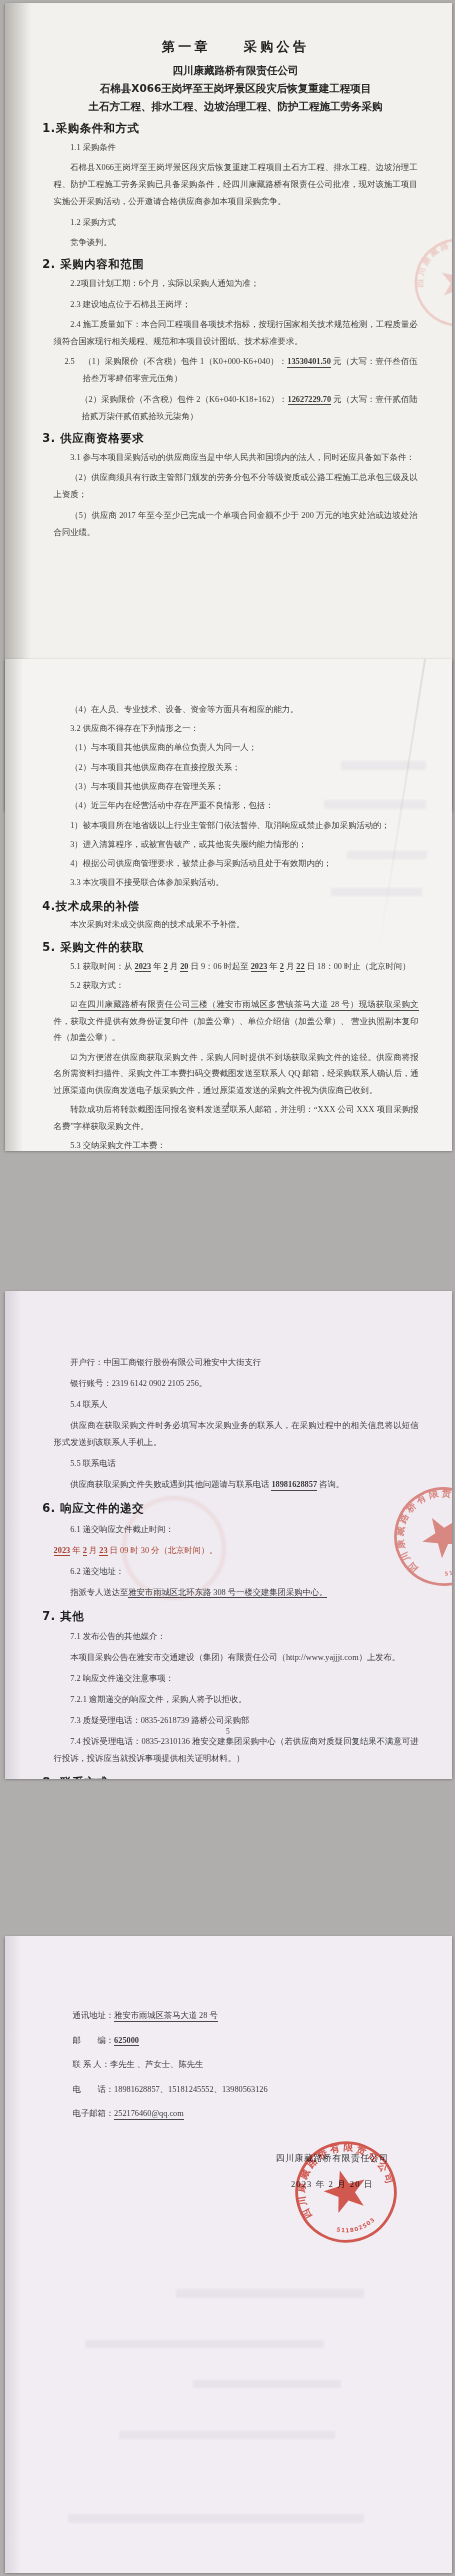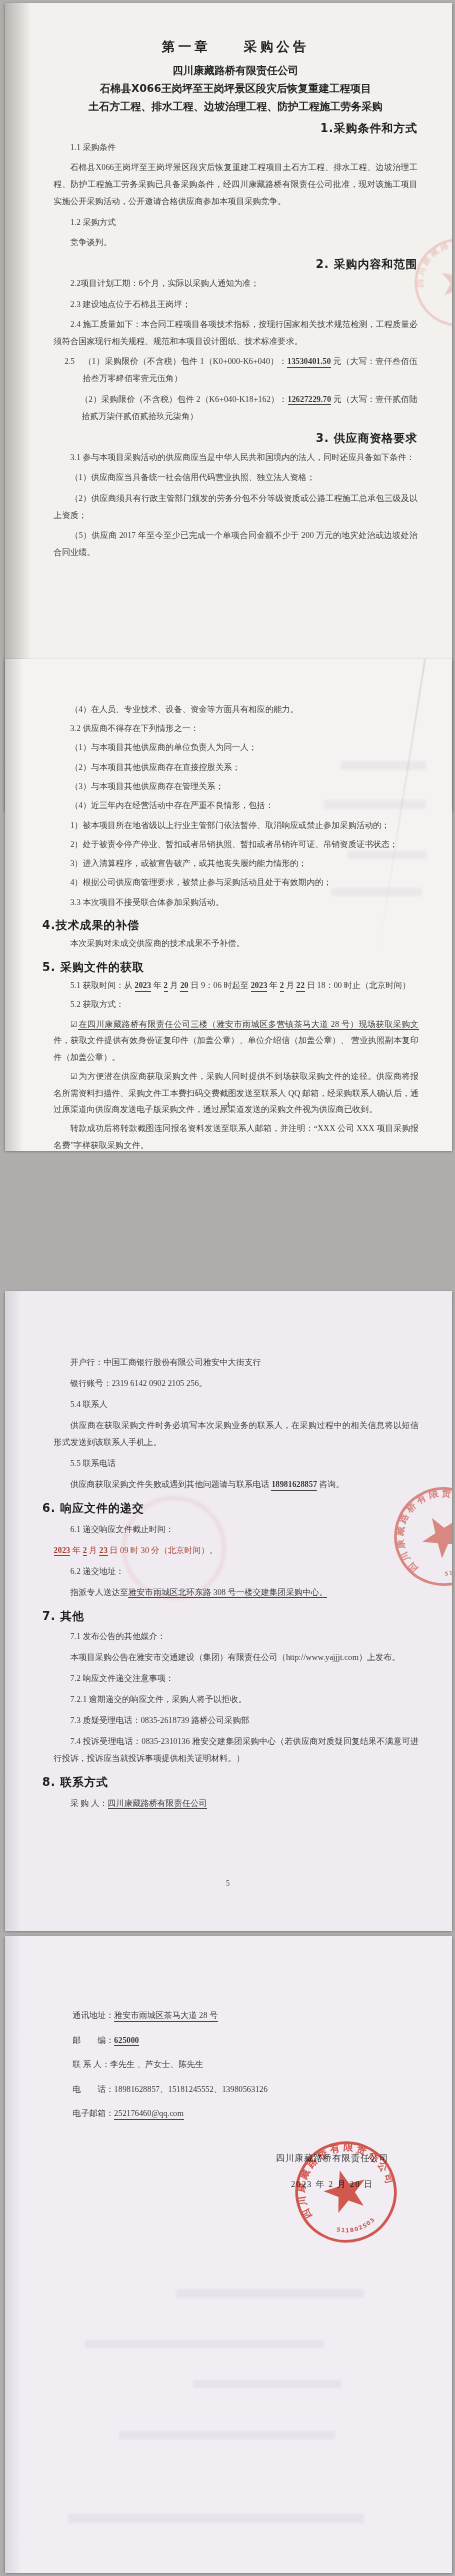--- a/index.html
+++ b/index.html
@@ -10,21 +10,21 @@
     color:#3b3b3b;
   }
   .page{
     position:absolute;left:4.6px;width:447px;
     background:#f3f2ef;
     box-shadow:0 0.6px 2.8px rgba(0,0,0,.4);
     overflow:hidden;
   }
   #pg1{top:3.4px;height:808px;background:#f2f1ee;}
   #pg2{top:659px;height:492px;background:#f4f3f1;}
-  #pg3{top:1291px;height:640px;background:#efebf1;}
+  #pg3{top:1291px;height:488px;background:#efebf1;}
   #pg4{top:1936px;height:637px;background:#f1edf3;}
   .edge{position:absolute;left:0;top:0;bottom:0;pointer-events:none;}
   #pg1 .edge{width:26px;background:linear-gradient(to right,#b7b4af,rgba(183,180,175,0));}
   #pg2 .edge{width:18px;background:linear-gradient(to right,#ccc9c5,rgba(204,201,197,0));}
   #pg3 .edge{width:16px;background:linear-gradient(to right,#d9d4db,rgba(217,212,219,0));}
   #pg4 .edge{width:16px;background:linear-gradient(to right,#dcd7de,rgba(220,215,222,0));}
 
   .content{position:relative;}
   .c1{padding:35px 34px 0 49px;}
   .c2{padding:40px 33px 0 49px;}
@@ -48,21 +48,21 @@
   .subtitle{
     font-family:"DejaVu Sans","Liberation Sans",sans-serif;
     font-size:10.5px;font-weight:bold;color:#262626;
     text-align:center;line-height:18px;
   }
   .sec{
     font-family:"DejaVu Sans","Liberation Sans",sans-serif;
     font-size:11.4px;font-weight:bold;color:#1f1f1f;
     margin:8px 0 4.6px -11.4px;letter-spacing:0.6px;
   }
-  .c1 .sec{margin:5.7px 0 2.8px -11.4px;text-align:right;}
+  .c1 .sec{margin:5.7px 0 2.8px -11.4px;}
   .c2 .sec{margin:6.8px 0 3.4px -11.4px;}
 
   .u{border-bottom:0.6px solid #4a4a4a;padding-bottom:0.6px;}
   .b{font-weight:bold;}
   .red{color:#a8412f;}
   .red .u, .u.red{border-bottom-color:#a8412f;}
   .chk{font-size:8px;margin-right:1.1px;}
 
   .pageno{
     position:absolute;left:0;right:0;text-align:center;
@@ -119,21 +119,20 @@
     <p class="ind">2.4 施工质量如下：本合同工程项目各项技术指标，按现行国家相关技术规范检测，工程质量必须符合国家现行相关规程、规范和本项目设计图纸、技术标准要求。</p>
     <p class="hang25a">
       <span>2.5　（1）采购限价（不含税）包件 1（K0+000-K6+040）：</span><span class="u b">13530401.50</span><span> 元（大写：壹仟叁佰伍拾叁万零肆佰零壹元伍角）</span>
     </p>
     <p class="hang25b">
       <span>（2）采购限价（不含税）包件 2（K6+040-K18+162）：</span><span class="u b">12627229.70</span><span> 元（大写：壹仟贰佰陆拾贰万柒仟贰佰贰拾玖元柒角）</span>
     </p>
 
     <div class="sec">3. 供应商资格要求</div>
     <p class="ind">3.1 参与本项目采购活动的供应商应当是中华人民共和国境内的法人，同时还应具备如下条件：</p>
-    <p class="ind">（1）供应商应当具备统一社会信用代码营业执照、独立法人资格；</p>
     <p class="ind">（2）供应商须具有行政主管部门颁发的劳务分包不分等级资质或公路工程施工总承包三级及以上资质；</p>
     <p class="ind">（5）供应商 2017 年至今至少已完成一个单项合同金额不少于 200 万元的地灾处治或边坡处治合同业绩。</p>
   </div>
   <div class="pageno">3</div>
 
   <svg id="stamp-pg1" class="stamp" viewBox="0 0 200 200">
     <defs>
       <path id="sC-top" d="M 30.5 125.3 A 74 74 0 1 1 169.5 125.3"></path>
       <path id="sC-bot" d="M 64 162.4 A 72 72 0 0 0 136 162.4"></path>
     </defs>
@@ -152,21 +151,20 @@
   <div class="ghost" style="left:326px;top:229px;width:91px;height:8px;"></div>
 
   <div class="content c2">
     <p class="ind">（4）在人员、专业技术、设备、资金等方面具有相应的能力。</p>
     <p class="ind">3.2 供应商不得存在下列情形之一：</p>
     <p class="ind">（1）与本项目其他供应商的单位负责人为同一人；</p>
     <p class="ind">（2）与本项目其他供应商存在直接控股关系；</p>
     <p class="ind">（3）与本项目其他供应商存在管理关系；</p>
     <p class="ind">（4）近三年内在经营活动中存在严重不良情形，包括：</p>
     <p class="ind">1）被本项目所在地省级以上行业主管部门依法暂停、取消响应或禁止参加采购活动的；</p>
-    <p class="ind">2）处于被责令停产停业、暂扣或者吊销执照、暂扣或者吊销许可证、吊销资质证书状态；</p>
     <p class="ind">3）进入清算程序，或被宣告破产，或其他丧失履约能力情形的；</p>
     <p class="ind">4）根据公司供应商管理要求，被禁止参与采购活动且处于有效期内的；</p>
     <p class="ind">3.3 本次项目不接受联合体参加采购活动。</p>
 
     <div class="sec">4.技术成果的补偿</div>
     <p class="ind">本次采购对未成交供应商的技术成果不予补偿。</p>
 
     <div class="sec">5. 采购文件的获取</div>
     <p class="ind">
       <span>5.1 获取时间：从 </span><span class="u b">2023</span><span> 年 </span><span class="u b">2</span><span> 月 </span><span class="u b">20</span><span> 日 9：06 时起至 </span><span class="u b">2023</span><span> 年 </span><span class="u b">2</span><span> 月 </span><span class="u b">22</span><span> 日 18：00 时止（北京时间）</span>

